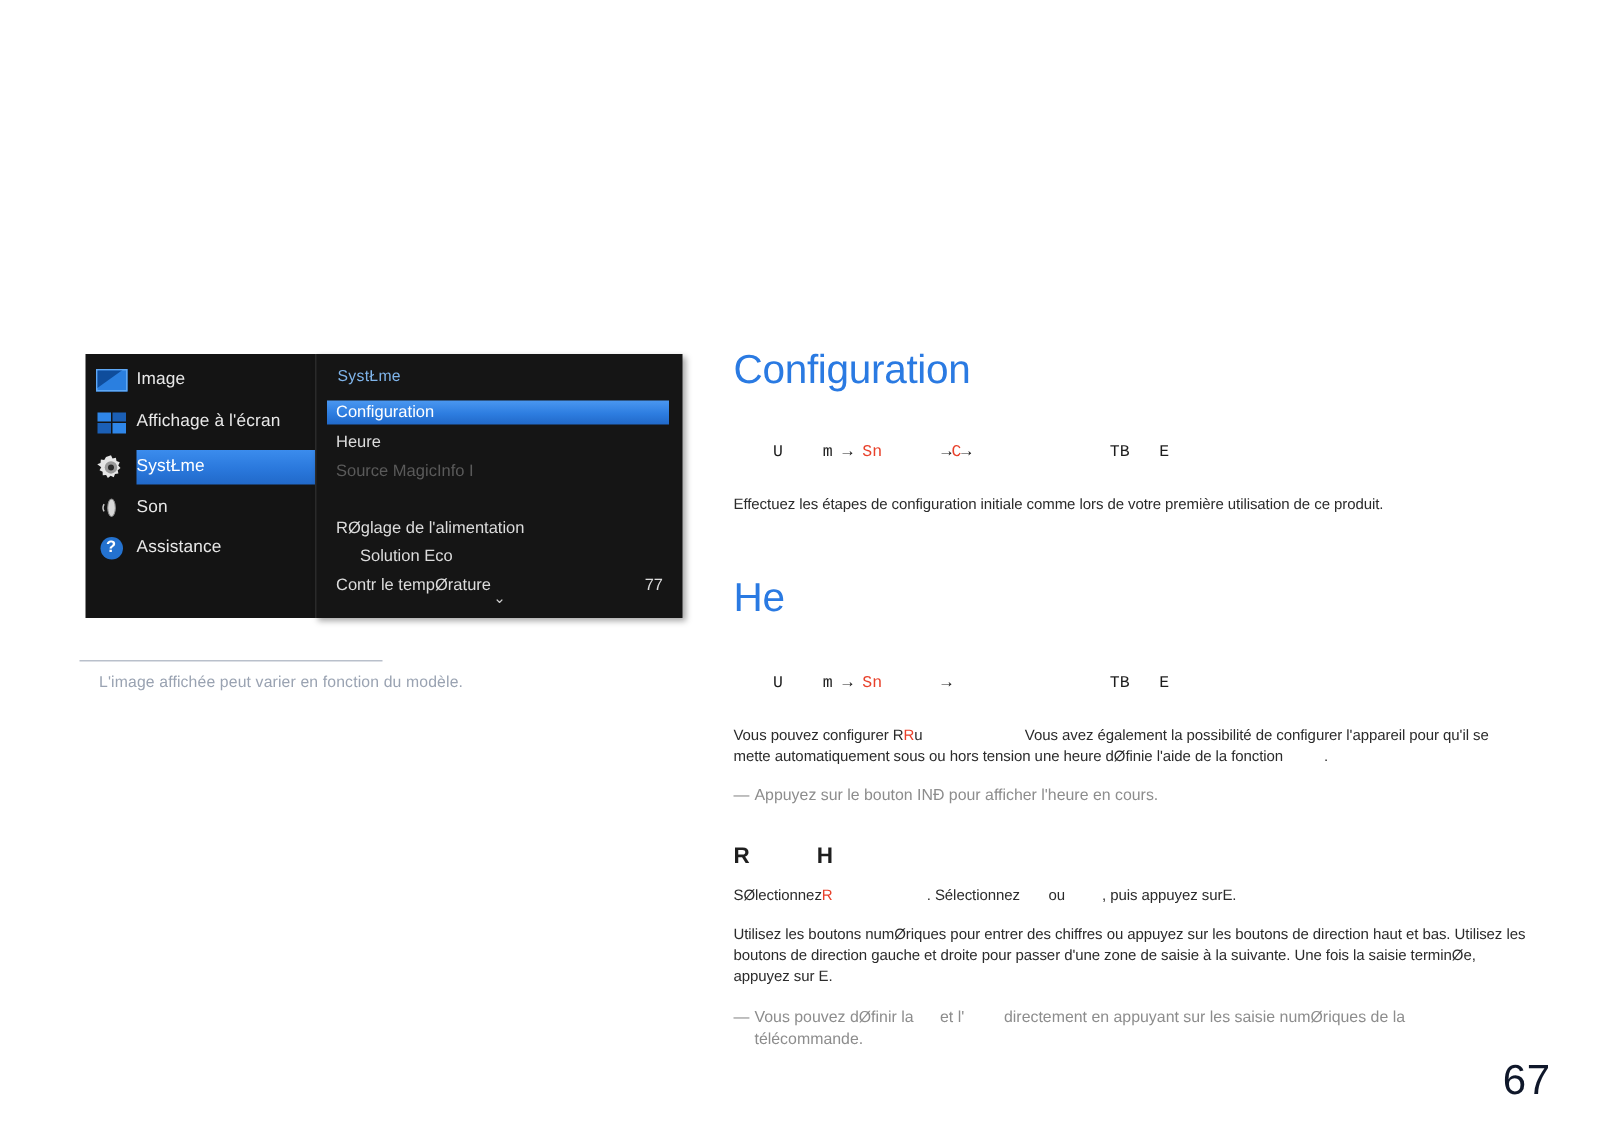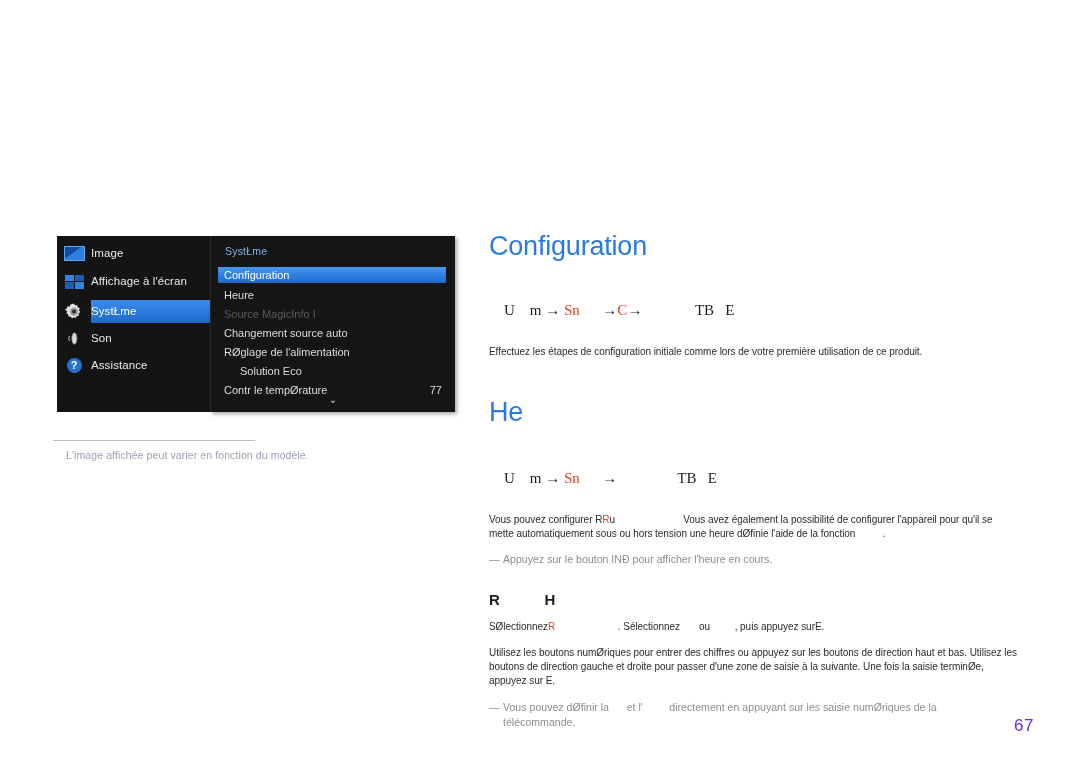--- a/index.html
+++ b/index.html
@@ -208,25 +208,25 @@
   }
   h2.sub {
     margin: 0;
     font-size: 15px;
     font-weight: bold;
     color: #1f1f1f;
     letter-spacing: -0.1px;
     line-height: 1.2;
   }
   .crumb {
-    font-size: 15px;
+    font-size: 11px;
     color: #1d1d1d;
     line-height: 1.2;
     white-space: pre;
-    font-family: Liberation Serif, serif;
+    font-family: Liberation Mono, monospace;
   }
   .crumb .r { color: #e8402a; }
   p.body {
     margin: 0;
     font-size: 10px;
     color: #2b2b2b;
     line-height: 1.42;
     letter-spacing: -0.05px;
   }
   p.body .r { color: #e8402a; }
@@ -242,22 +242,22 @@
     left: 0;
     top: 0;
     color: #8d8d8d;
   }
   .note .r { color: #e8402a; }
 
   #page-number {
     position: absolute;
     right: 46px;
     bottom: 27px;
-    font-size: 17px;
-    color: #6d28d9;
+    font-size: 28px;
+    color: #0f172a;
     letter-spacing: .5px;
   }
 </style>
 </head>
 <body>
 
 <div id="osd-mock">
 
   <div id="osd-left-panel">
 
@@ -315,23 +315,20 @@
 
     <div class="osd-item hl" style="top:31px;">
       <span>Configuration</span>
     </div>
     <div class="osd-item" style="top:51px;">
       <span>Heure</span>
     </div>
     <div class="osd-item dim" style="top:70px;">
       <span>Source MagicInfo I</span>
     </div>
-    <div class="osd-item" style="top:89px;">
-      <span>Changement source auto</span>
-    </div>
     <div class="osd-item" style="top:108px;">
       <span>RØglage de l'alimentation</span>
     </div>
     <div class="osd-item" style="top:127px;margin-left:16px;">
       <span>Solution Eco</span>
     </div>
     <div class="osd-item" style="top:146px;gap:36px;">
       <span>Contr le tempØrature</span>
       <span class="val">77</span>
     </div>

